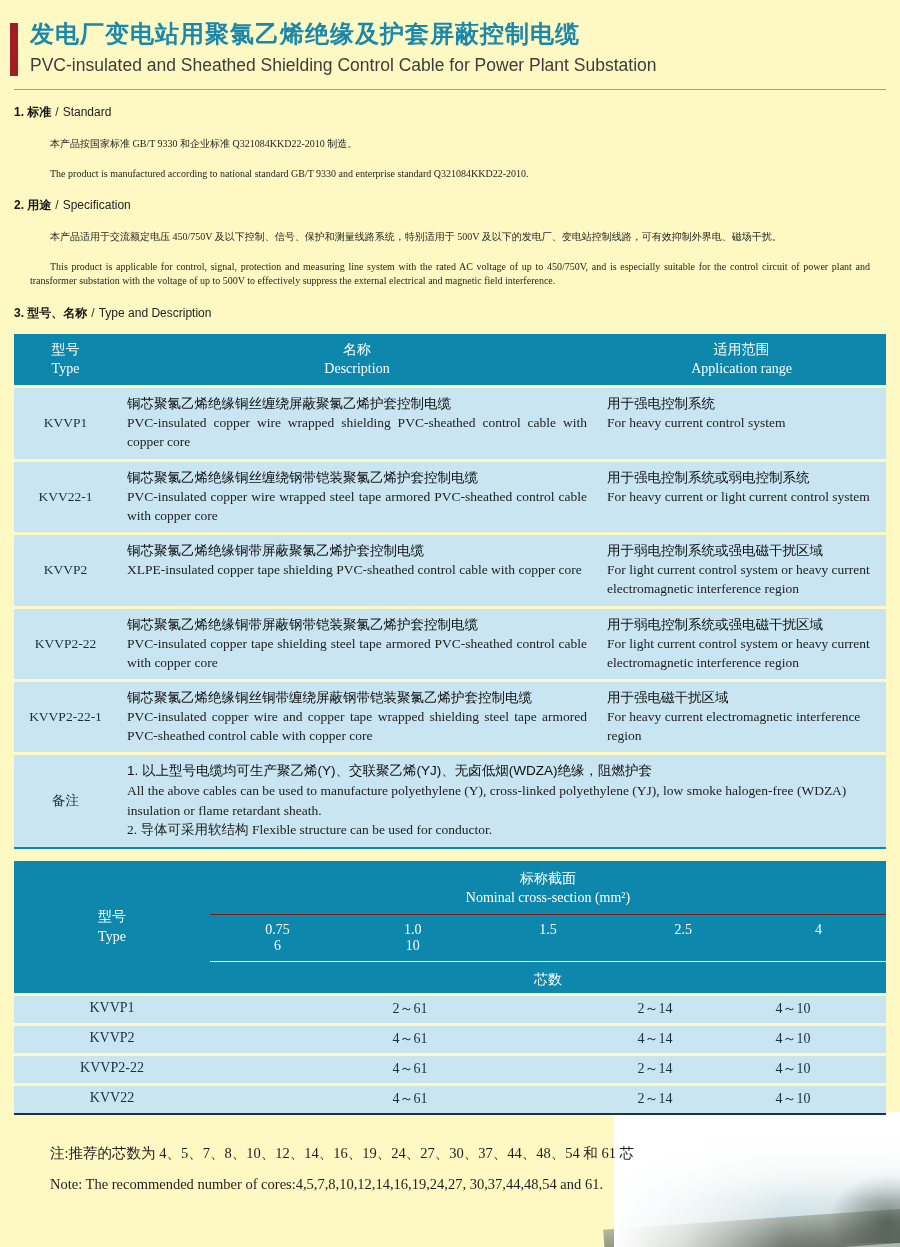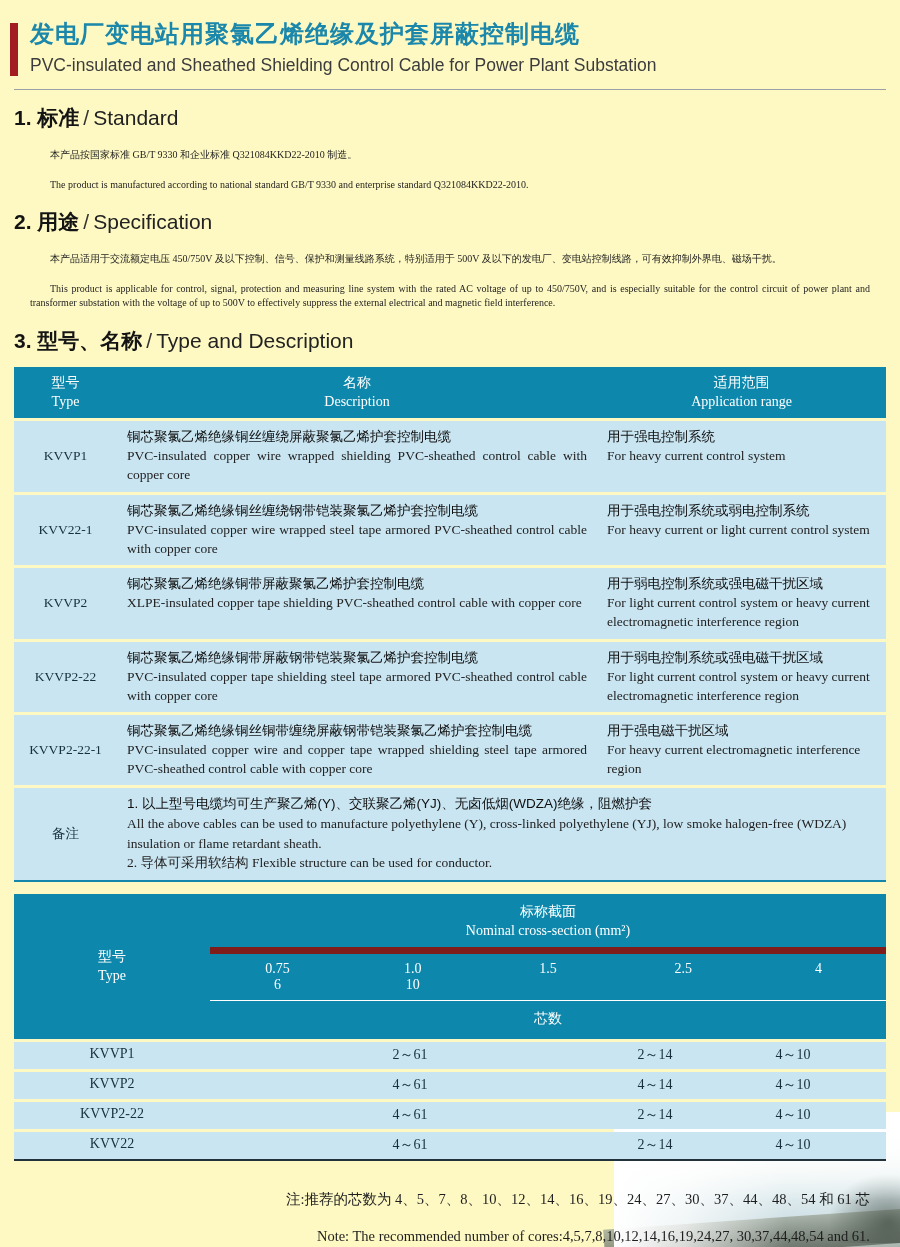--- a/index.html
+++ b/index.html
@@ -29,21 +29,21 @@
   .title-en {
     margin: 7px 0 0; font-family: "Liberation Sans", sans-serif;
     font-weight: normal; font-size: 17.5px; color: #3c3c3c;
   }
   .header-rule { margin: 13px 14px 0; border: none; border-top: 1px solid #9aa0a3; }
 
   
   .content { padding: 6px 14px 0; }
   .sec-h {
     font-family: "Liberation Sans", sans-serif;
-    font-size: 21px; color: #141414; margin: 8px 0 4px;
+    font-size: 12px; color: #141414; margin: 8px 0 4px;
   }
   .sec-h .cn { font-weight: bold; }
   .sec-h .sep { font-weight: normal; color: #333; margin: 0 4px; }
   .sec-h .en { font-weight: normal; color: #222; }
   .para {
     margin: 16px; font-size: 10px; line-height: 1.42;
     text-indent: 2em; text-align: justify;
   }
 
   
@@ -75,37 +75,37 @@
   .t2-head {
     display: grid; grid-template-columns: 196px 676px;
     background: #0d88ac; color: #ffffff; text-align: center;
   }
   .t2-typecol {
     display: flex; flex-direction: column; justify-content: center;
     line-height: 1.4;
   }
   .t2-typecol .h-cn { font-family: "Liberation Sans", sans-serif; }
   .t2-rows { display: flex; flex-direction: column; }
-  .t2-cross { padding: 7px 0 6px; line-height: 1.45; border-bottom: 7px solid #7f1d1d; }
+  .t2-cross { padding: 7px 0 6px; line-height: 1.45; border-bottom: 1px solid #7f1d1d; }
   .t2-cross .h-cn { font-family: "Liberation Sans", sans-serif; }
   .t2-sizes {
     display: grid; grid-template-columns: repeat(5, 1fr);
     padding: 7px 0; border-bottom: 1px solid #ffffff;
   }
-  .t2-cores { padding: 7px 0 10px; line-height: 1.45; }
+  .t2-cores { padding: 7px 0 3px; line-height: 1.45; }
   .t2-cores .h-cn { font-family: "Liberation Sans", sans-serif; }
   .t2-row {
     display: grid; grid-template-columns: 196px 400px 90px 186px;
     background: #c9e5f1; margin-top: 3px;
     text-align: center; padding: 4px 0 5px; color: #17303c;
   }
 
   
   .spec-note { margin-top: 28px; }
-  .indent-line { margin: 16px; padding-left: 26px; font-size: 14.5px; line-height: 1.5; text-align: right; }
+  .indent-line { margin: 10px; padding-left: 26px; font-size: 14.5px; line-height: 1.5; }
   .indent-line.cn { font-family: "Liberation Serif", serif; }
 
   
   .photo {
     position: absolute; right: 0; bottom: 0;
     width: 286px; height: 135px; z-index: 0;
     background:
       linear-gradient(178deg,
         #ffffff 0%, #fbfcfb 25%, #f1f6f5 45%,
         #e0ecef 62%, #d2e2e6 76%, #c4d2d2 88%, #a9b4ae 100%);

